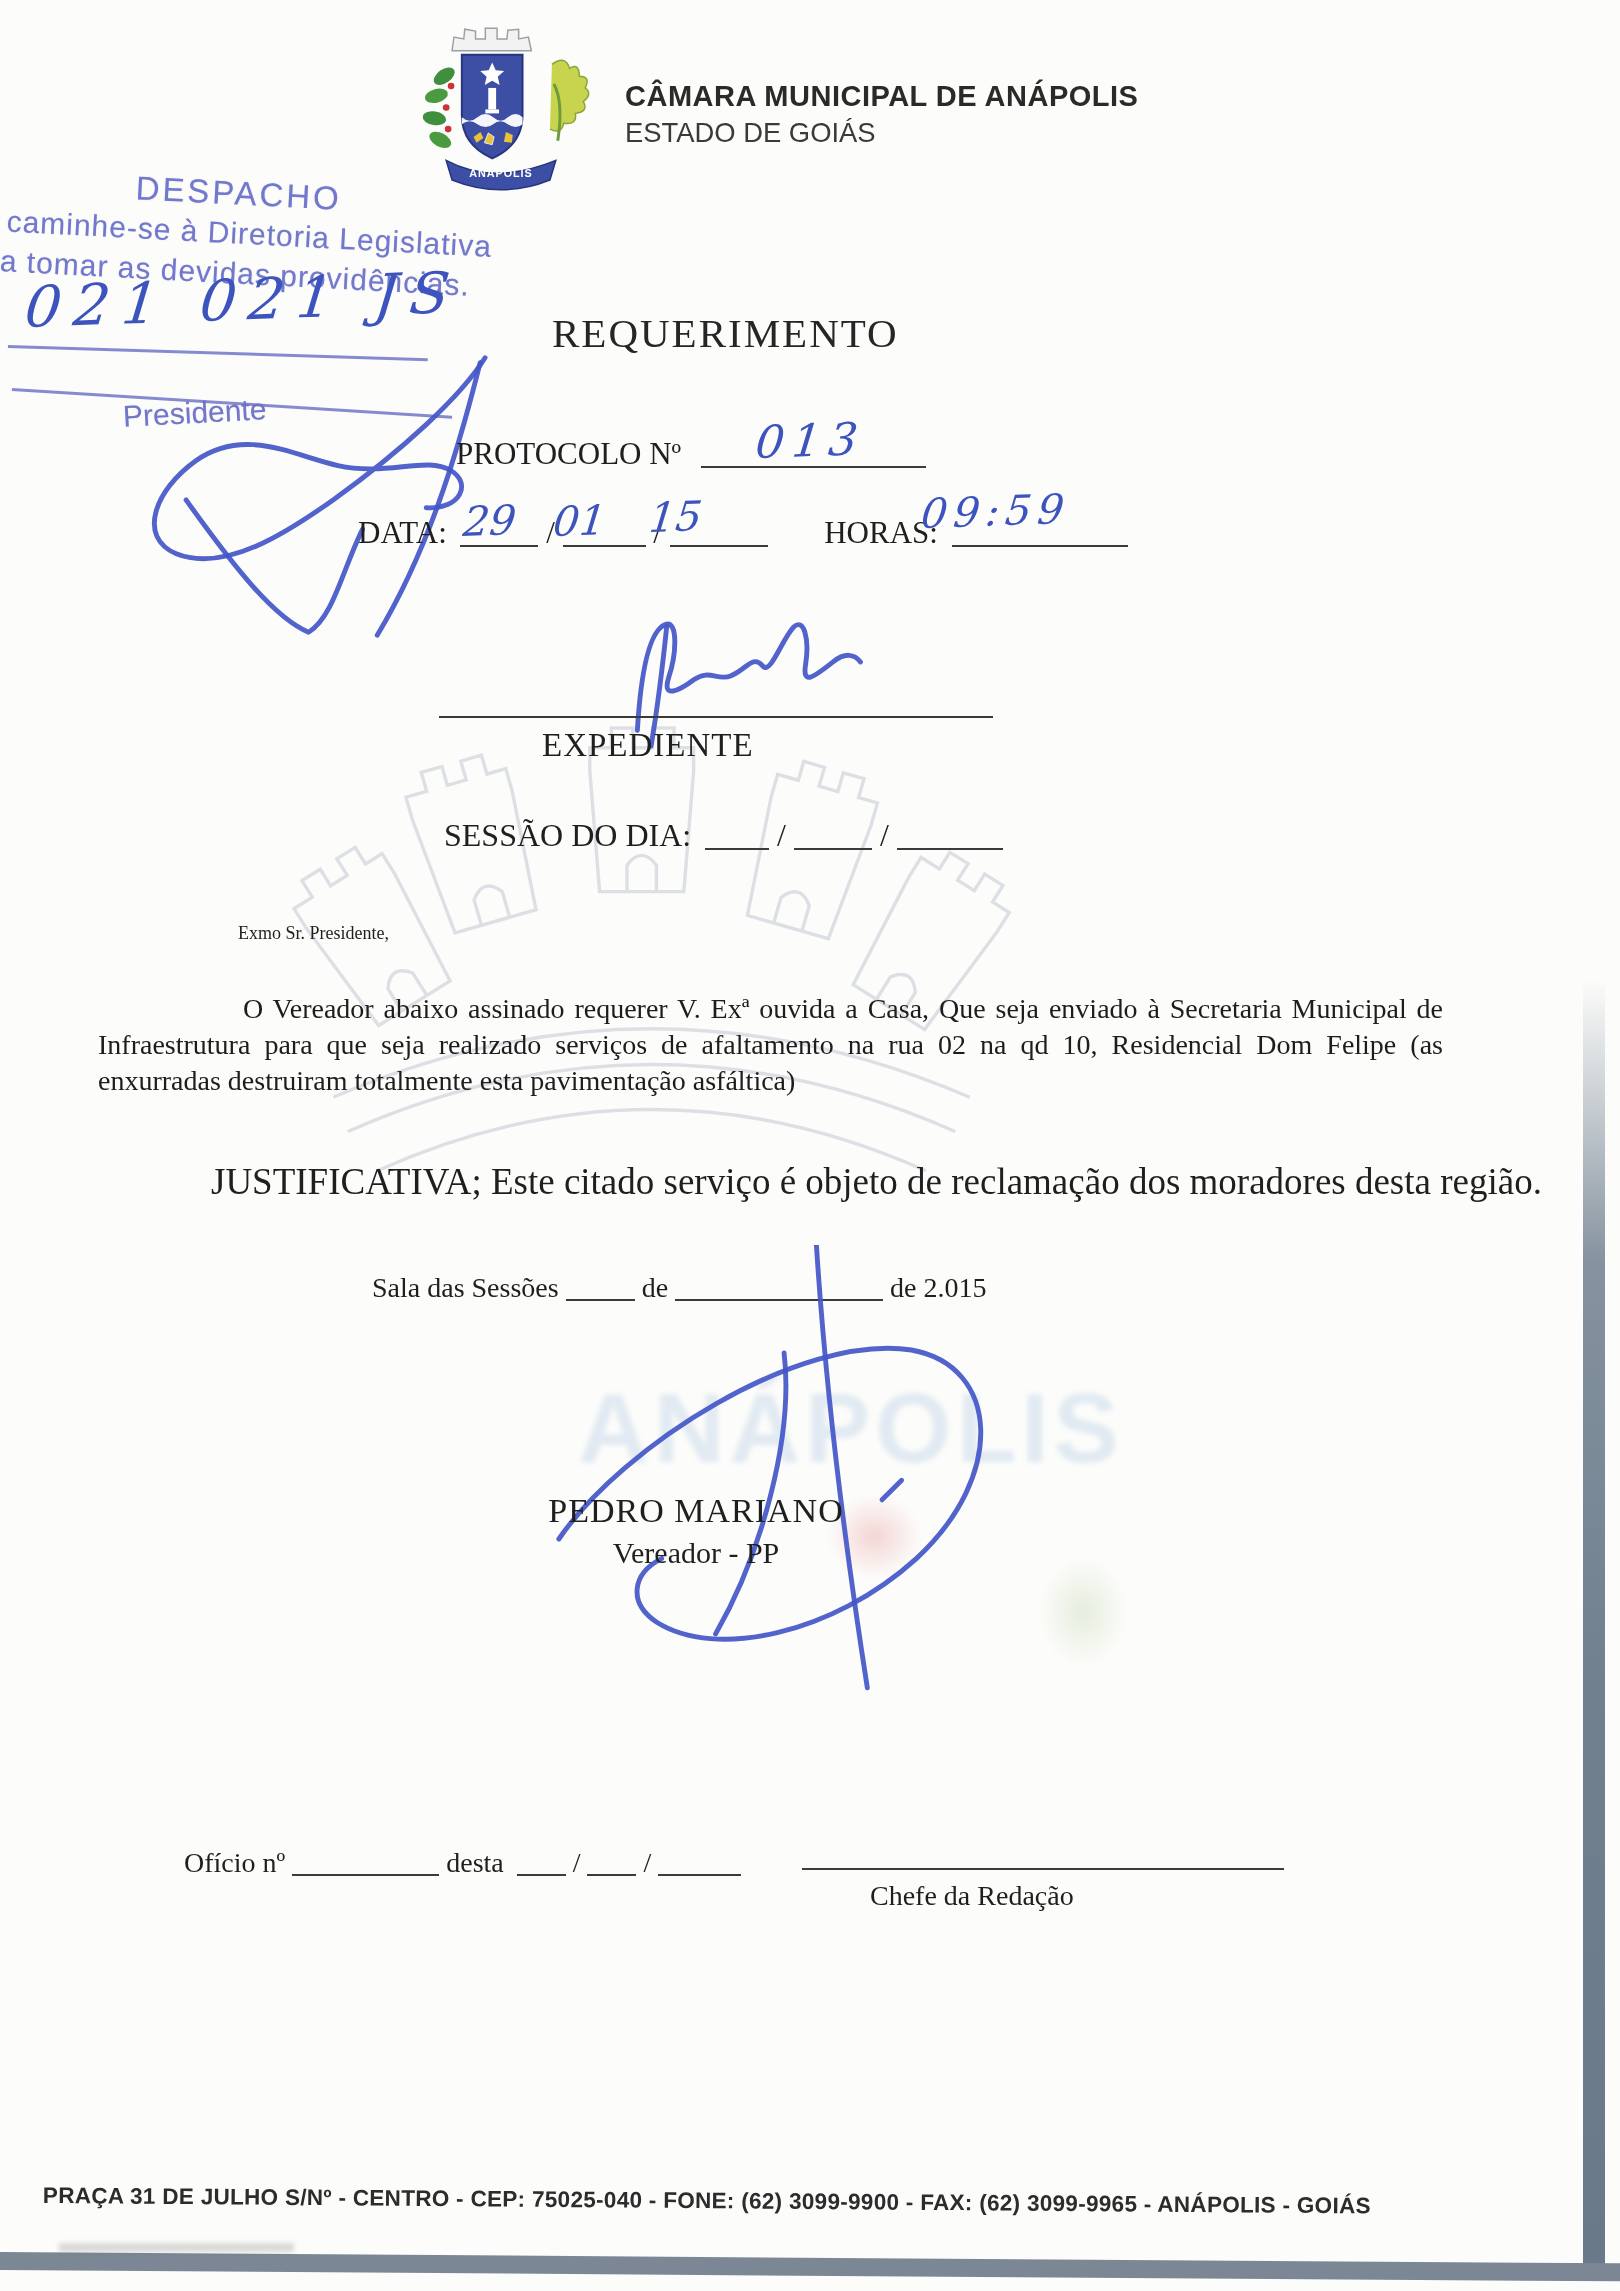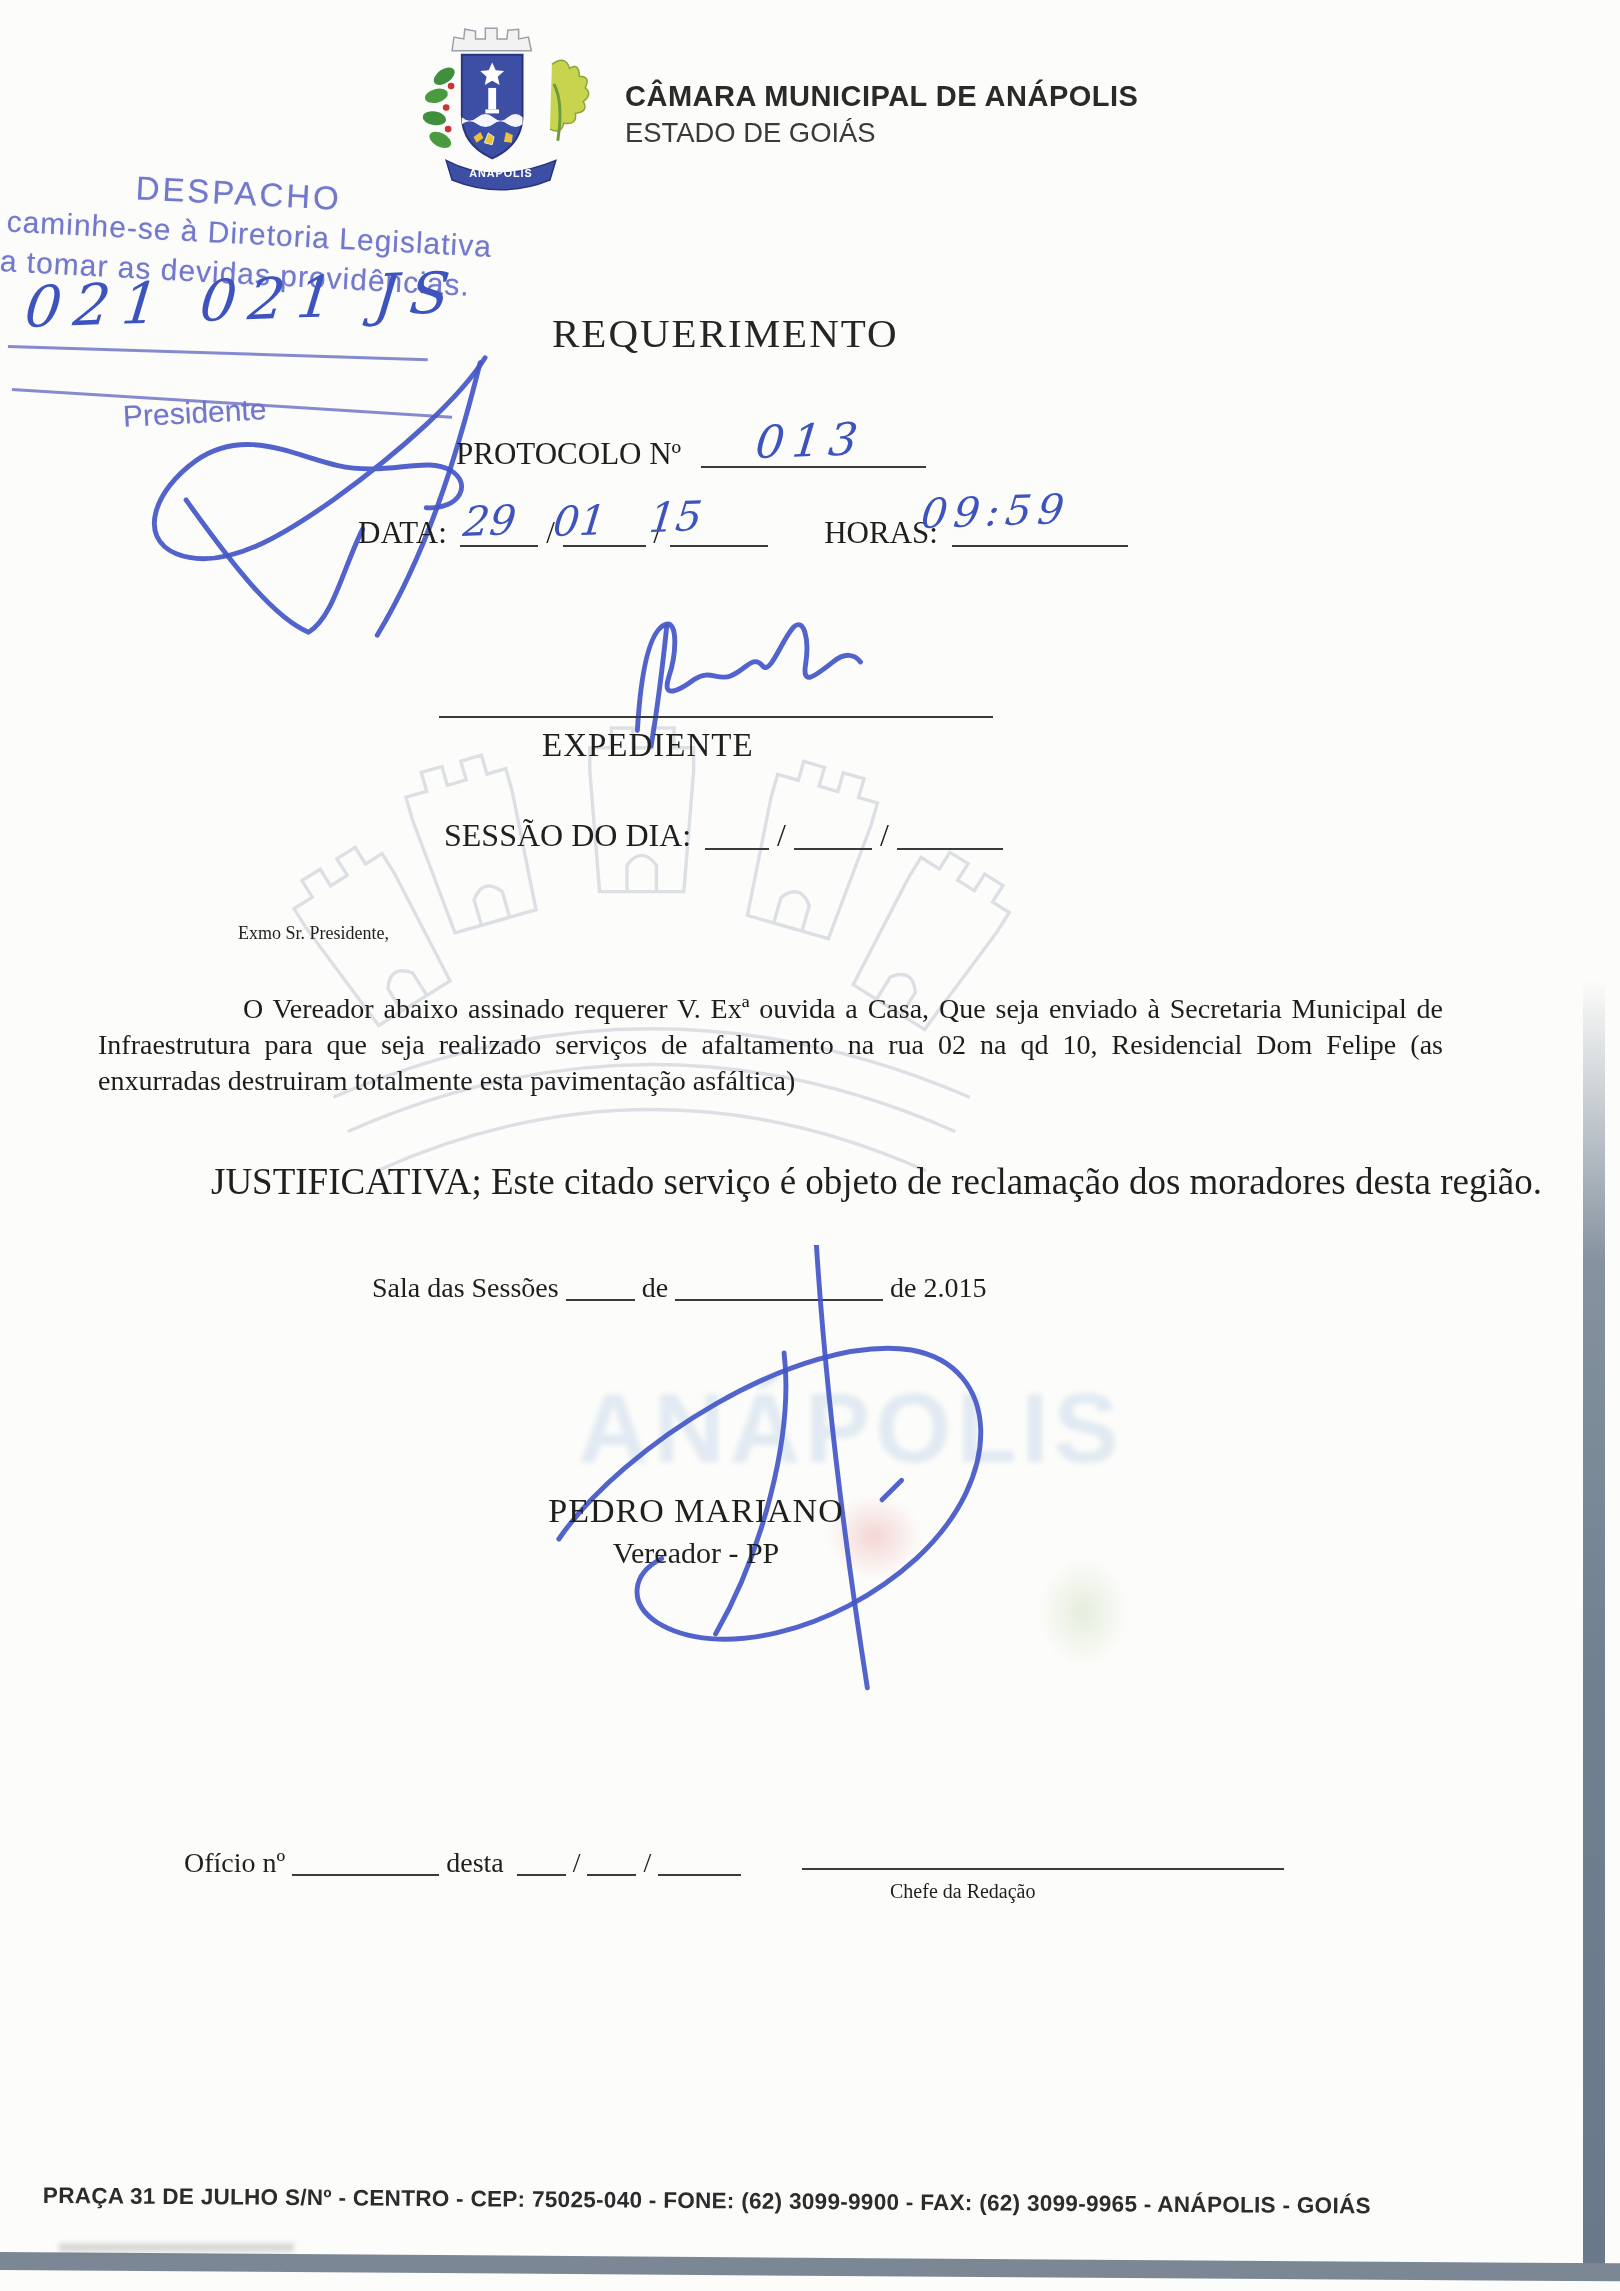--- a/index.html
+++ b/index.html
@@ -230,21 +230,21 @@
     <span>Ofício nº</span>
     <span class="slot" style="width:147px;"></span>
     <span>desta</span>
     <span class="slot" style="width:49px;margin-left:5.9px;"></span>
     <span>/</span>
     <span class="slot" style="width:49px;"></span>
     <span>/</span>
     <span class="slot" style="width:83px;"></span>
   </div>
   <div class="abs slot" style="left:802px;top:1839px;width:482px;"></div>
-  <div class="abs" style="left:870px;top:1880px;font-size:20px;margin-left:20px;">Chefe da Redação</div>
+  <div class="abs" style="left:870px;top:1880px;font-size:28px;">Chefe da Redação</div>
 
   
   <div class="abs footer-text" style="left:43px;top:2183px;">PRAÇA 31 DE JULHO S/Nº - CENTRO - CEP: 75025-040 - FONE: (62) 3099-9900 - FAX: (62) 3099-9965 - ANÁPOLIS - GOIÁS</div>
 
   
   <div class="abs edge-strip" style="left:1583px;top:980px;width:21.6px;height:1284px;"></div>
   <div class="abs band" style="left:-7.8px;top:2252px;width:1642px;height:17.6px;"></div>
   <div class="abs" style="left:59px;top:2243px;width:235px;height:8.8px;background:rgba(110,110,110,.25);filter:blur(2.9px);"></div>
 
 </div>

